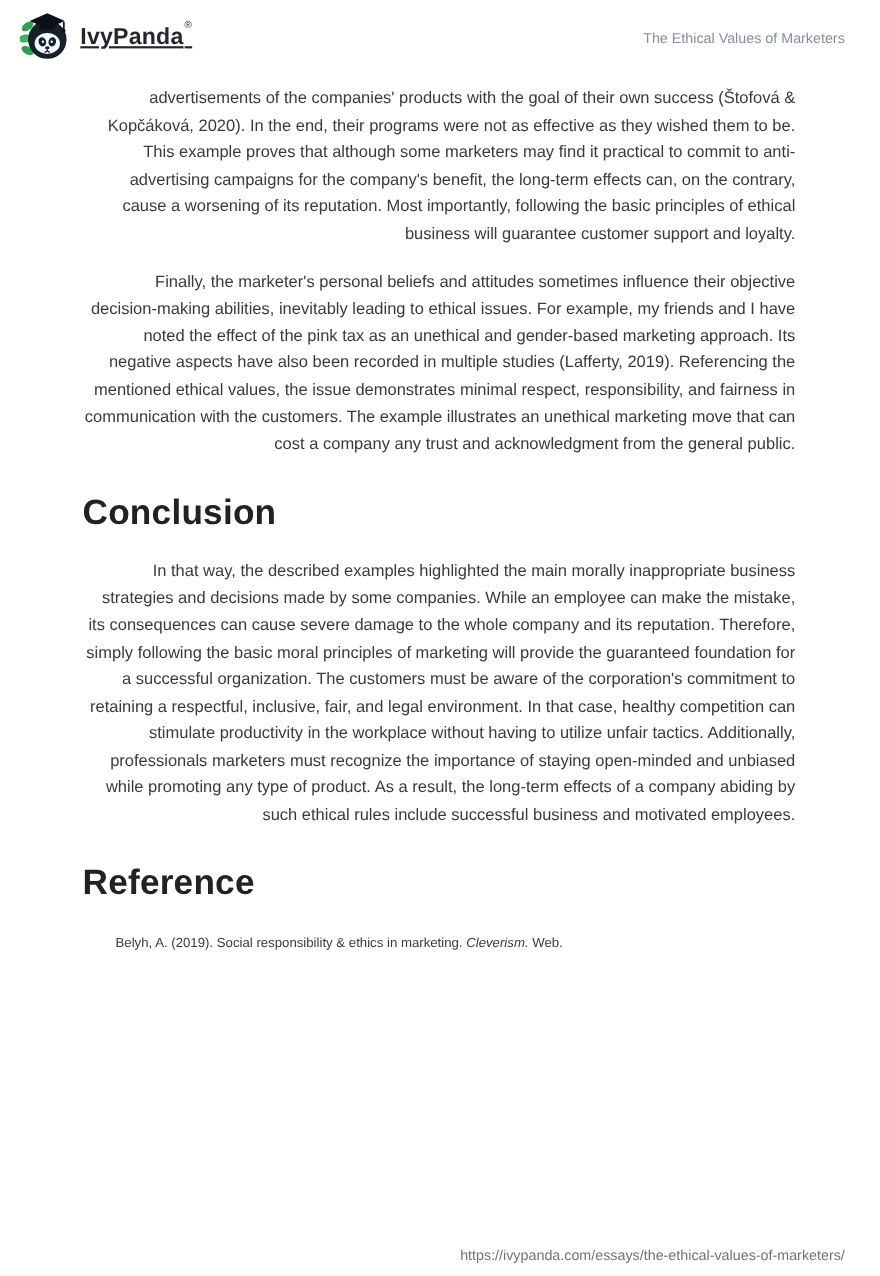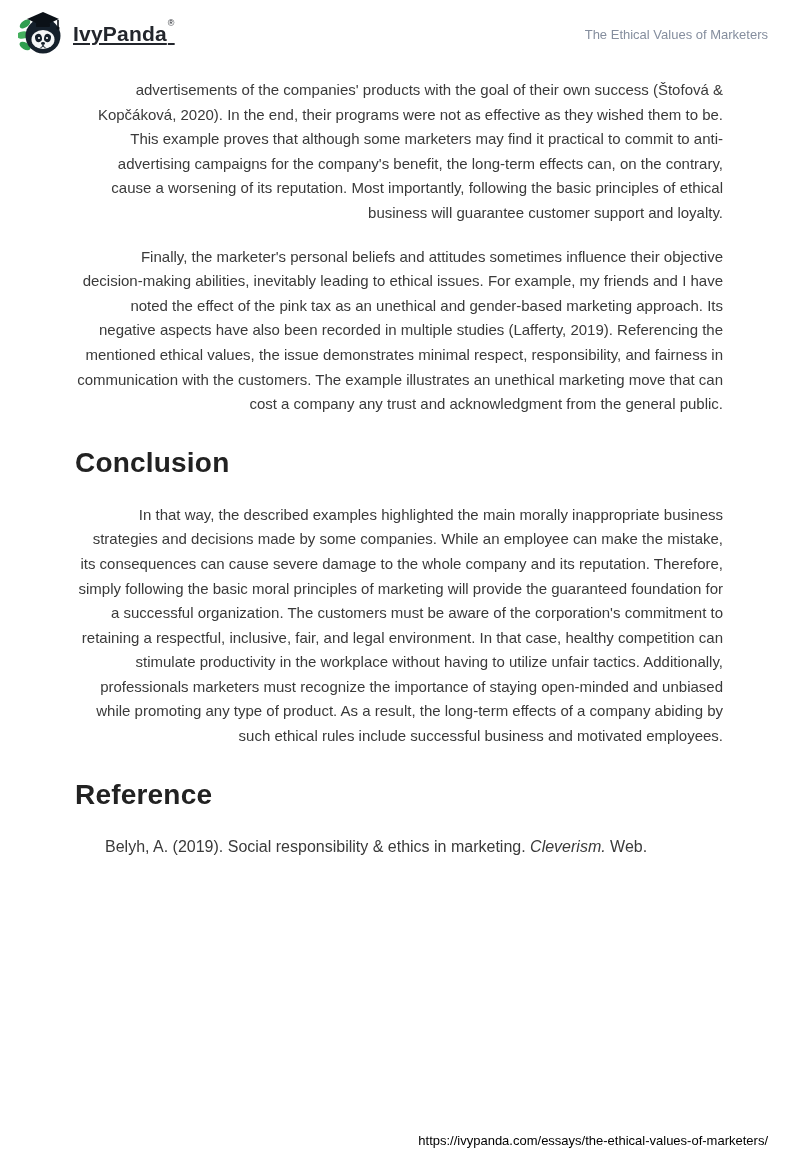--- a/index.html
+++ b/index.html
@@ -52,41 +52,41 @@
   }
   .body-p {
     font-size: 15px;
     line-height: 24.6px;
     color: #3a3a3a;
     margin: 0 0 19px 0;
     text-align: right;
   }
   .indent { text-indent: 30px; }
   .section-heading {
-    font-size: 28px;
+    font-size: 32px;
     font-weight: 700;
     color: #222222;
     margin: 30px 0 24px 0;
     letter-spacing: 0.2px;
     font-family: "Liberation Sans", sans-serif;
   }
   .ref-p {
-    font-size: 16px;
+    font-size: 12px;
     line-height: 24.6px;
     color: #3a3a3a;
     margin: 0 0 18px 0;
     text-indent: 30px;
   }
   .ref-italic { font-style: italic; }
   .footer {
     position: absolute;
     right: 32px;
     bottom: 12px;
     font-size: 13px;
-    color: #000000;
+    color: #737373;
   }
 </style>
 </head>
 <body>
 
 <div class="page">
 
   <div class="header">
     <a class="brand">
       <svg width="46" height="46" viewBox="0 0 46 46">

